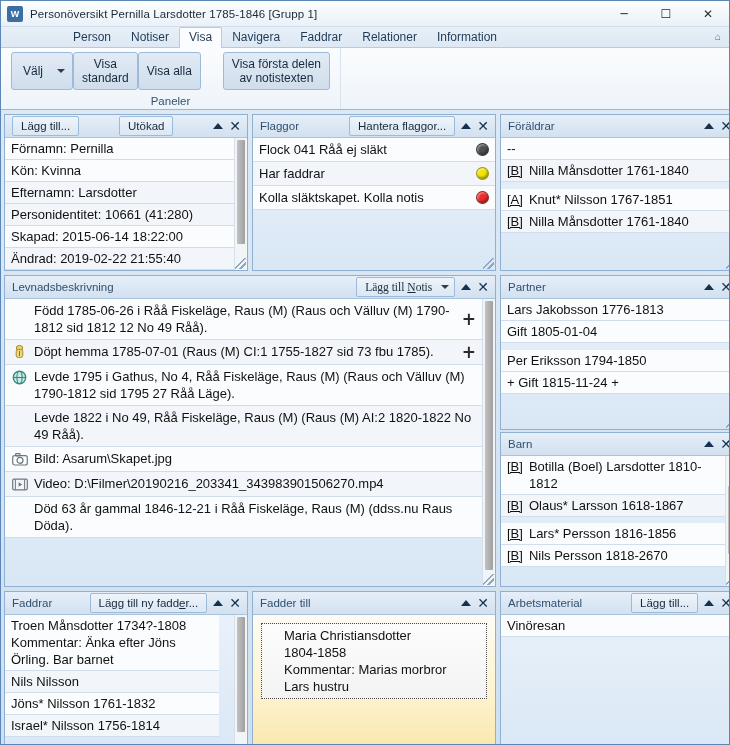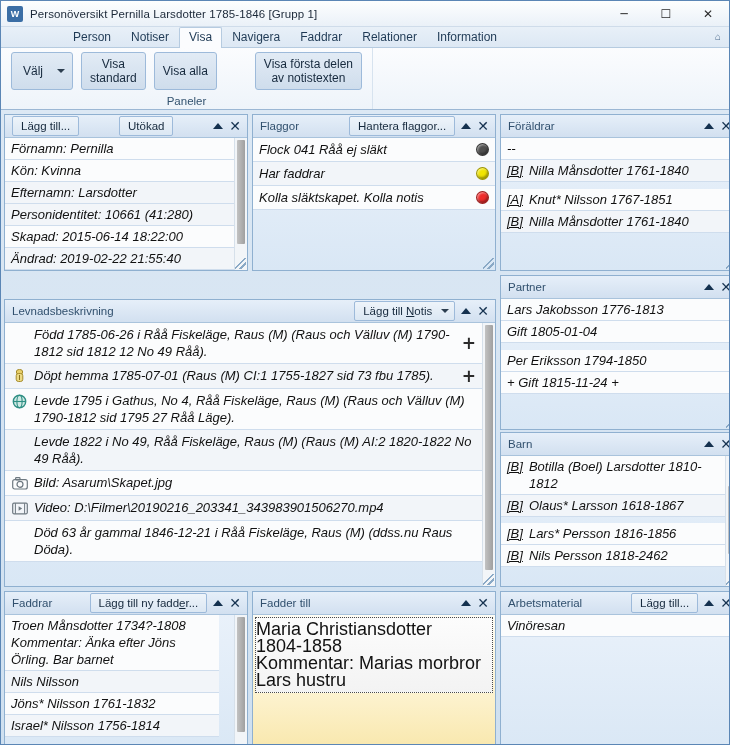--- a/index.html
+++ b/index.html
@@ -86,21 +86,21 @@
     display: flex;
     position: relative;
   }
   .rgroup {
     display: flex; flex-direction: column;
     border-right: 1px solid #d7e3ef;
     padding: 0 4px;
     position: relative;
   }
   .rgroup-items {
-    flex: 1; display: flex; align-items: center; gap: 8px;
+    flex: 1; display: flex; align-items: center; 
     padding: 0 6px;
   }
   .rgroup-label {
     height: 15px; text-align: center; font-size: 11.5px;
     color: #33536f; line-height: 15px;
   }
   .rbtn {
     background: linear-gradient(#e2ebf5, #cfddec);
     border: 1px solid #9dbada;
     border-radius: 3px;
@@ -135,21 +135,21 @@
     overflow: hidden;
   }
 
   .panel {
     background: linear-gradient(#eaf2fa, #dce9f6);
     border: 1px solid #8fb0d0;
     display: flex; flex-direction: column;
     overflow: hidden;
     position: relative;
   }
-  .panel-wide { grid-column: span 2; margin-top: 24px; }
+  .panel-wide { grid-column: span 2; }
 
   .panel-head {
     flex: 0 0 23px; height: 23px;
     background: linear-gradient(#e6eff9, #d2e0f0);
     display: flex; align-items: center;
     padding: 0 2px 0 7px;
     border-bottom: 1px solid #a9c3dc;
     gap: 6px;
   }
   .panel-title {
@@ -157,42 +157,42 @@
     white-space: nowrap;
   }
   .head-btn {
     background: linear-gradient(#eef4fa, #dbe7f3);
     border: 1px solid #9dbada;
     border-radius: 2px;
     font-size: 11.5px; color: #16293d;
     padding: 2px 8px; line-height: 14px;
     white-space: nowrap;
   }
-  .head-btn.with-caret { display: flex; align-items: center; gap: 9px; padding-right: 5px;}
+  .head-btn.with-caret { display: flex; align-items: center; gap: 9px; padding-right: 5px; font-family: Liberation Serif, serif;}
   .head-btn u { text-decoration: underline; }
   .head-spacer { flex: 1; }
   .head-icons { display: flex; align-items: center; gap: 6px; padding-right: 4px; }
   .ico-collapse {
     width: 0; height: 0;
     border-left: 5px solid transparent; border-right: 5px solid transparent;
     border-bottom: 6px solid #14314f;
   }
   .ico-close {
     font-size: 14px; color: #14314f; line-height: 10px;
     font-family: "DejaVu Sans", sans-serif; font-weight: bold;
   }
 
   .panel-body {
     flex: 1;
     background: linear-gradient(#e9f1fa, #d9e7f5);
     overflow: hidden;
     position: relative;
     display: flex; flex-direction: column;
   }
-  .list { display: flex; flex-direction: column; font-style: italic; }
+  .list { display: flex; flex-direction: column; }
 
   .row {
     background: #fbfcfd;
     border-bottom: 1px solid #cfdded;
     padding: 3px 6px;
     font-size: 13px; color: #111;
     line-height: 17px;
     display: flex; align-items: flex-start; gap: 6px;
   }
   .row.alt { background: #f2f5f9; }
@@ -240,24 +240,24 @@
     background:
       linear-gradient(135deg, transparent 42%, #8aa9c6 42%, #8aa9c6 52%, transparent 52%),
       linear-gradient(135deg, transparent 68%, #8aa9c6 68%, #8aa9c6 78%, transparent 78%);
   }
 
   
   .body-yellow {
     background: linear-gradient(#fdfcf4 0%, #fdf3d0 55%, #f8e6a8 100%);
   }
   .focus-card {
-    margin: 2px; padding: 3px 0;
+    margin: 8px; padding: 3px 22px;
     background: linear-gradient(#fcfcfc,#f3f3f3);
     border: 1px dotted #4a4a4a;
-    font-size: 18px; line-height: 17px; color: #111;
+    font-size: 13px; line-height: 17px; color: #111;
   }
 </style>
 </head>
 <body>
 
 <div id="app">
 
   <div class="titlebar">
     <div class="app-icon">W</div>
     <div class="title-text">Personöversikt Pernilla Larsdotter 1785-1846 [Grupp 1]</div>
@@ -535,21 +535,21 @@
               <span class="tok">[B]</span>
               <span class="row-text">Olaus* Larsson 1618-1867</span>
             </div>
             <div style="height:6px"></div>
             <div class="row tight">
               <span class="tok">[B]</span>
               <span class="row-text">Lars* Persson 1816-1856</span>
             </div>
             <div class="row tight">
               <span class="tok">[B]</span>
-              <span class="row-text">Nils Persson 1818-2462</span>
+              <span class="row-text">Nils Persson 1818-2670</span>
             </div>
           </div>
           <div class="vscroll">
             <div class="vthumb" style="top:30px;height:68px;"></div>
           </div>
         </div>
         <div class="grip"></div>
       </div>
     </div>
 

